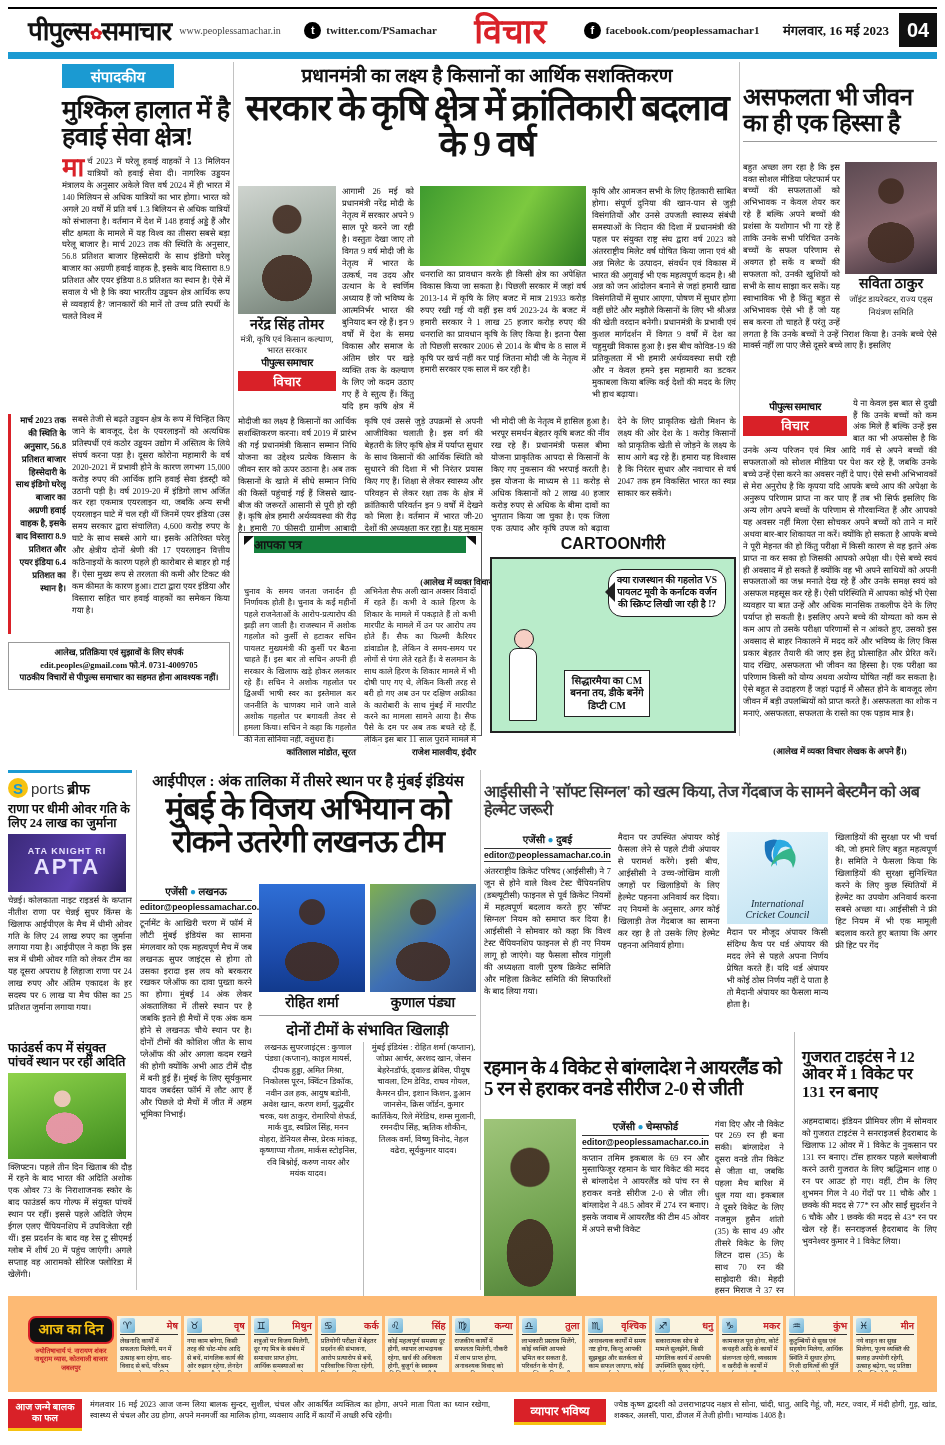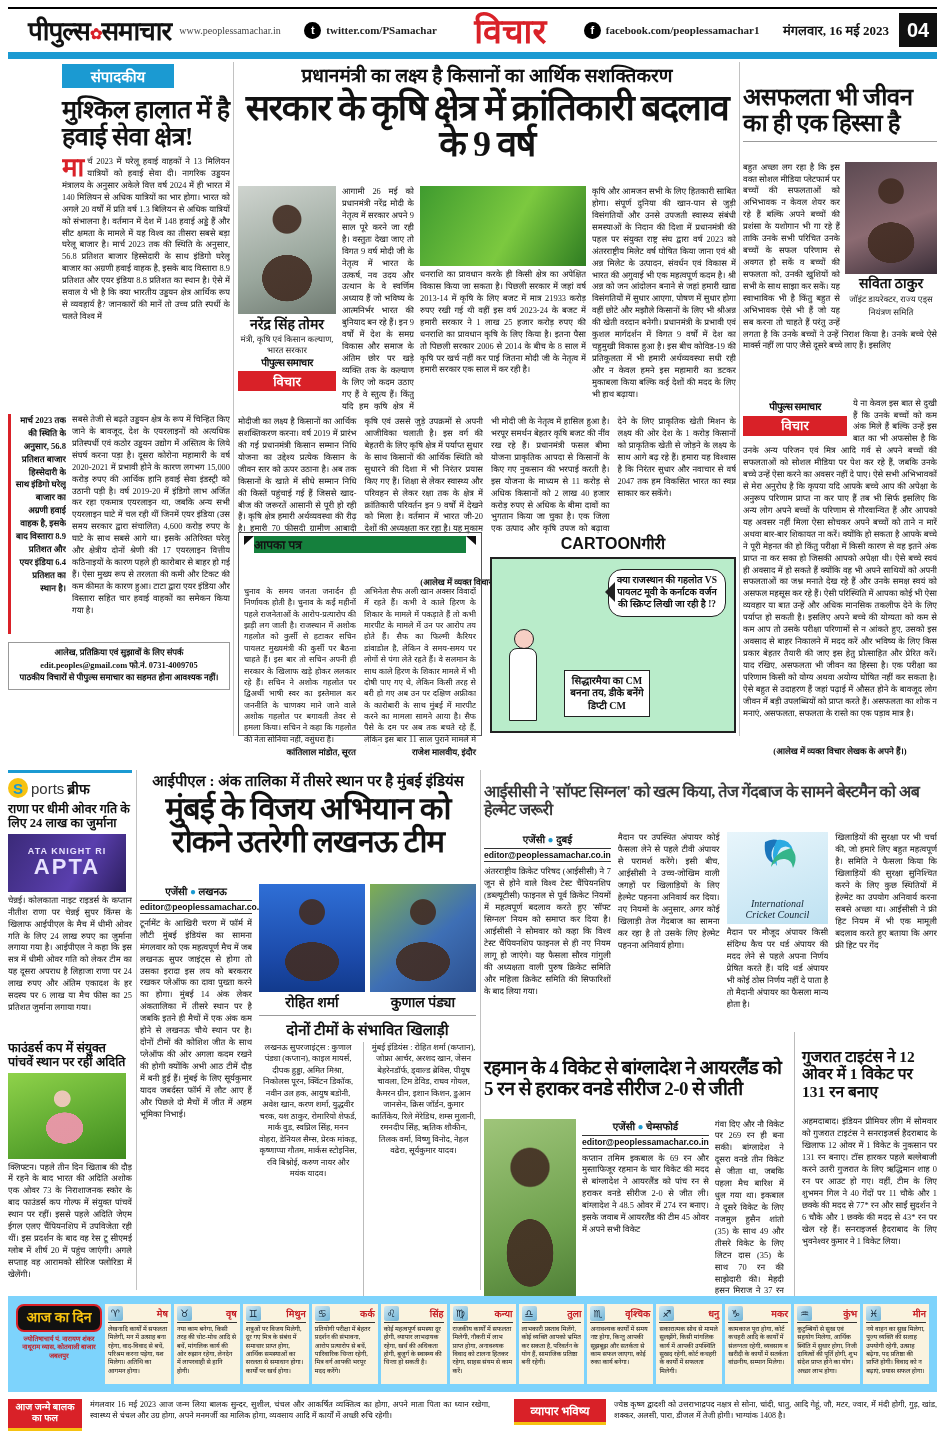--- a/index.html
+++ b/index.html
@@ -159,21 +159,21 @@
   .bd-head{font-size:19px;font-weight:bold;letter-spacing:-0.5px;line-height:1.12;}
   .bd-row{display:flex;gap:6px;margin-top:4px;}
   .bd-photo{width:92px;height:186px;background:linear-gradient(160deg,#9fc57a,#6fa14e 60%,#4c7c35);}
   .bd-col{flex:1;}
   .bd-col .body-txt{height:162px;}
   .gt{position:absolute;top:262px;left:310px;width:143px;border-left:1px solid #bbb;padding-left:7px;}
   .gt-head{font-size:15.5px;font-weight:bold;line-height:1.15;}
   .gt .body-txt{margin-top:4px;height:196px;}
 
   
-  .horo{position:absolute;top:1296px;left:8px;width:929px;height:96px;background:#7dd3fc;display:flex;gap:3px;padding:8px;}
+  .horo{position:absolute;top:1296px;left:8px;width:929px;height:96px;background:#fdba74;display:flex;gap:3px;padding:20px;}
   .horo-left{width:86px;flex:none;text-align:center;}
   .ajkadin{background:#111;border:2px solid #d92128;border-radius:8px;color:#f6c211;font-weight:bold;
            font-size:14px;line-height:1.15;padding:4px 2px;}
   .astro{color:#c41e24;font-weight:bold;font-size:6.6px;line-height:1.25;margin-top:3px;}
   .zrow{flex:1;display:flex;gap:3px;}
   .zcell{flex:1;background:#faf3df;padding:2px 3px;overflow:hidden;}
   .zhead{display:flex;align-items:center;justify-content:space-between;border-bottom:1px solid #333;padding-bottom:1px;}
   .z-glyph{width:15px;height:15px;background:linear-gradient(140deg,#cfe9f4,#6fb3d6);color:#123;
            font-size:10px;display:flex;align-items:center;justify-content:center;border-radius:2px;
            font-family:"DejaVu Sans",sans-serif;}

